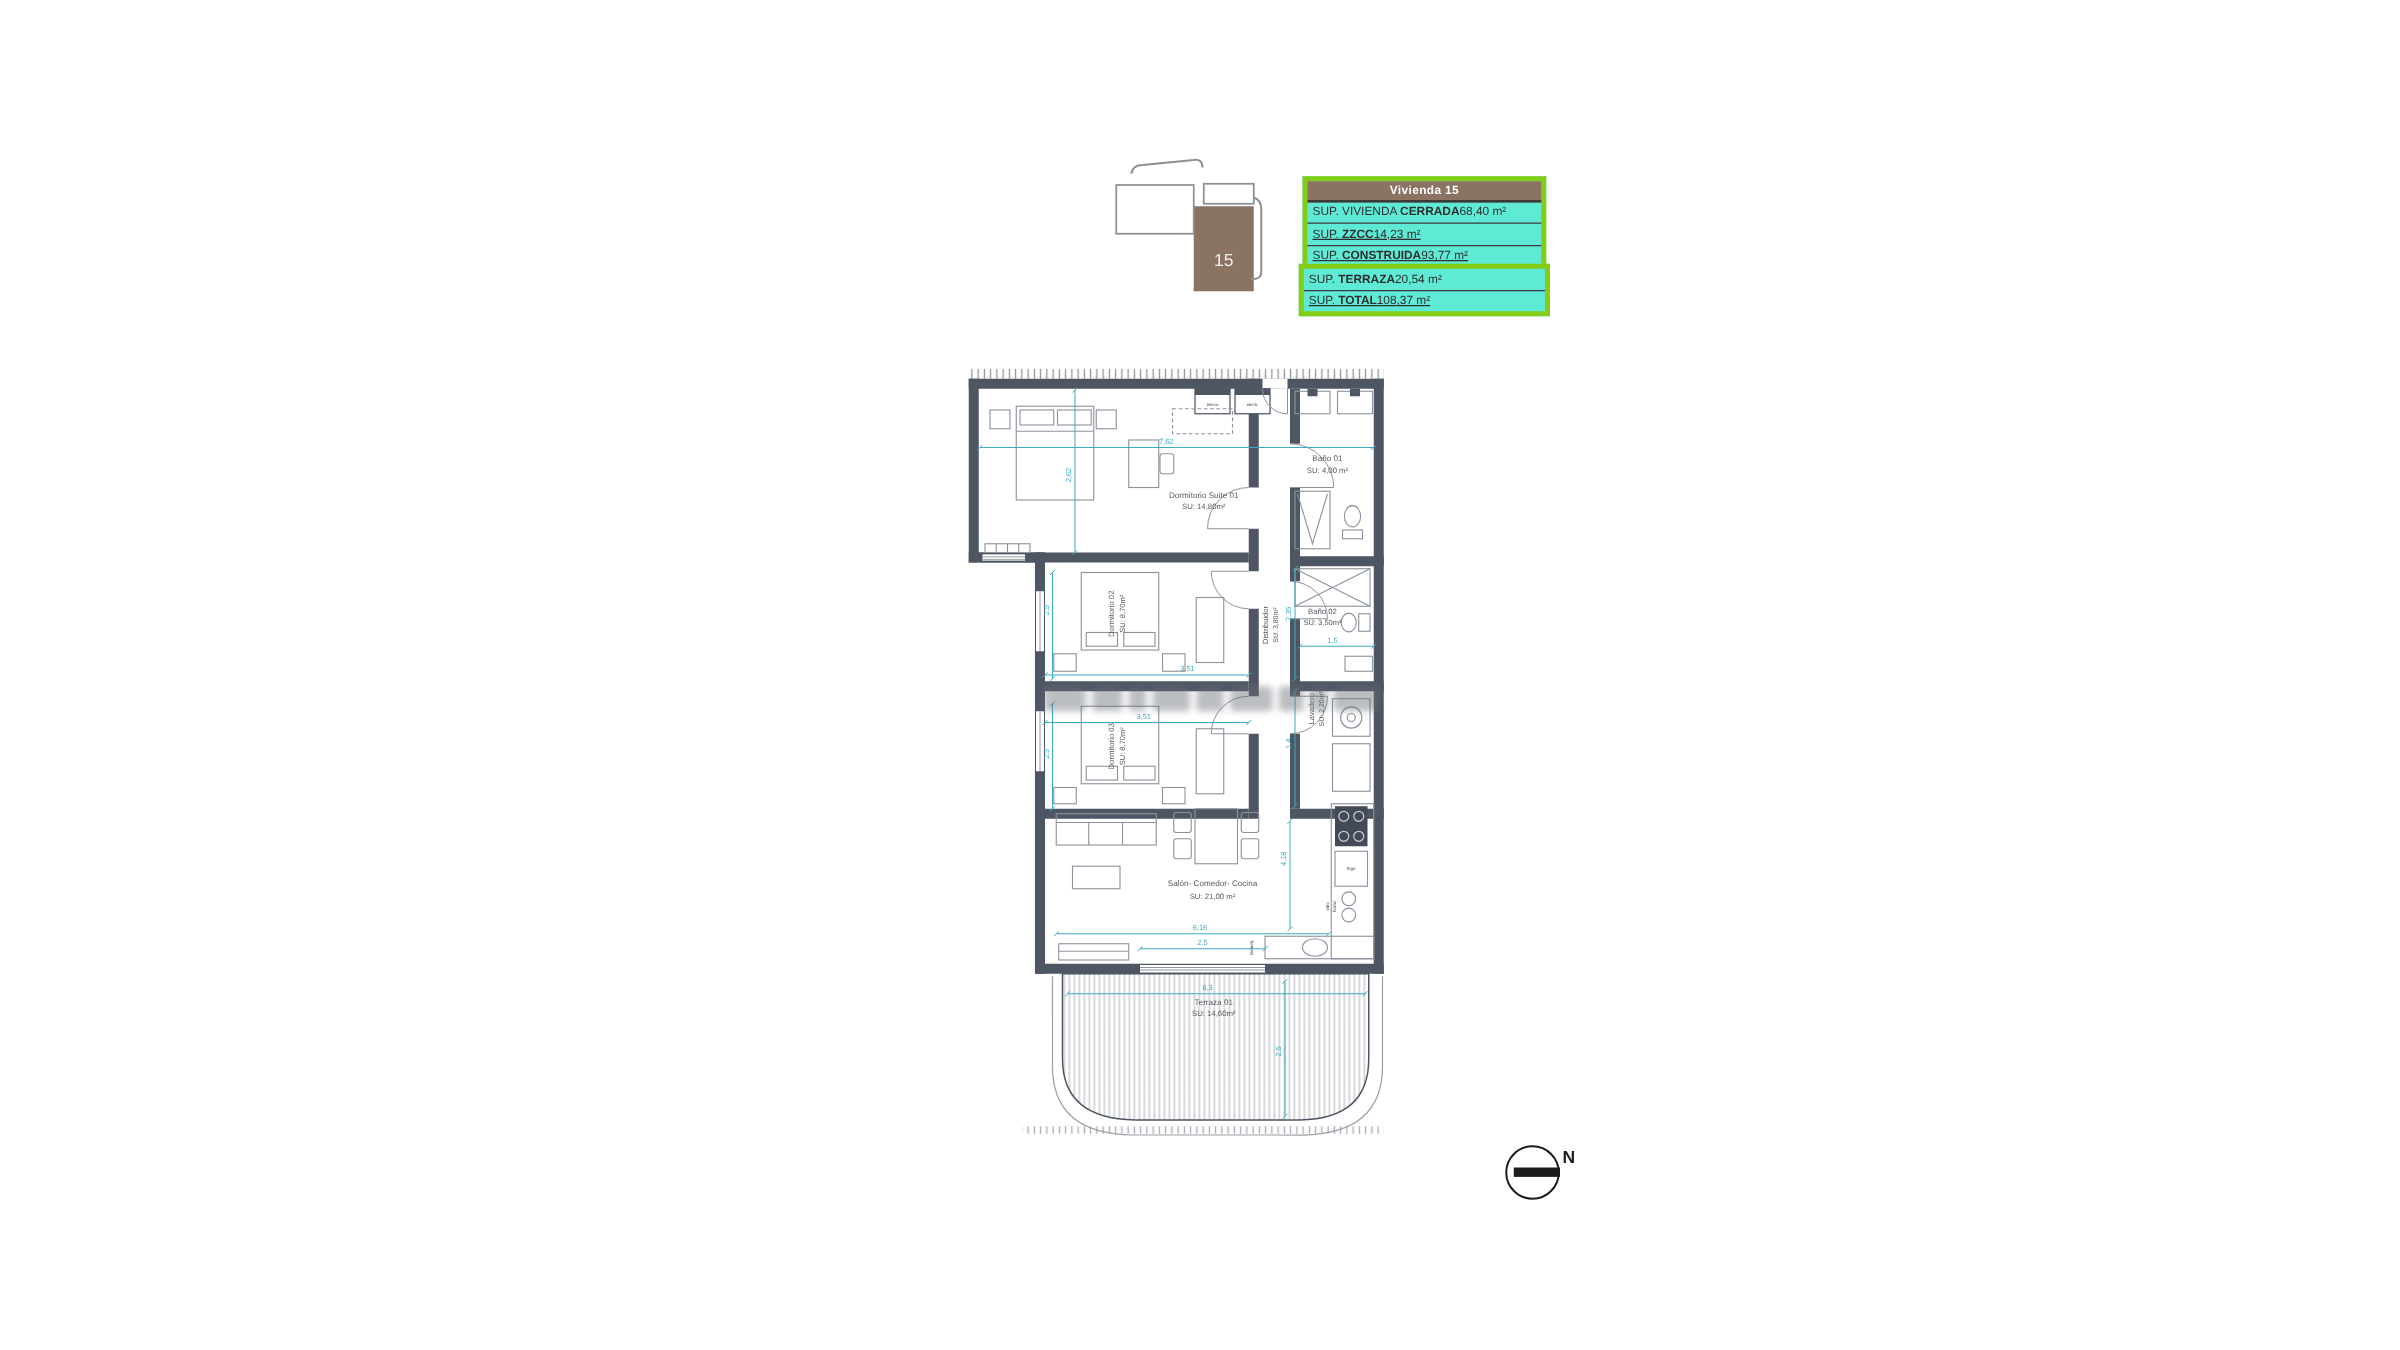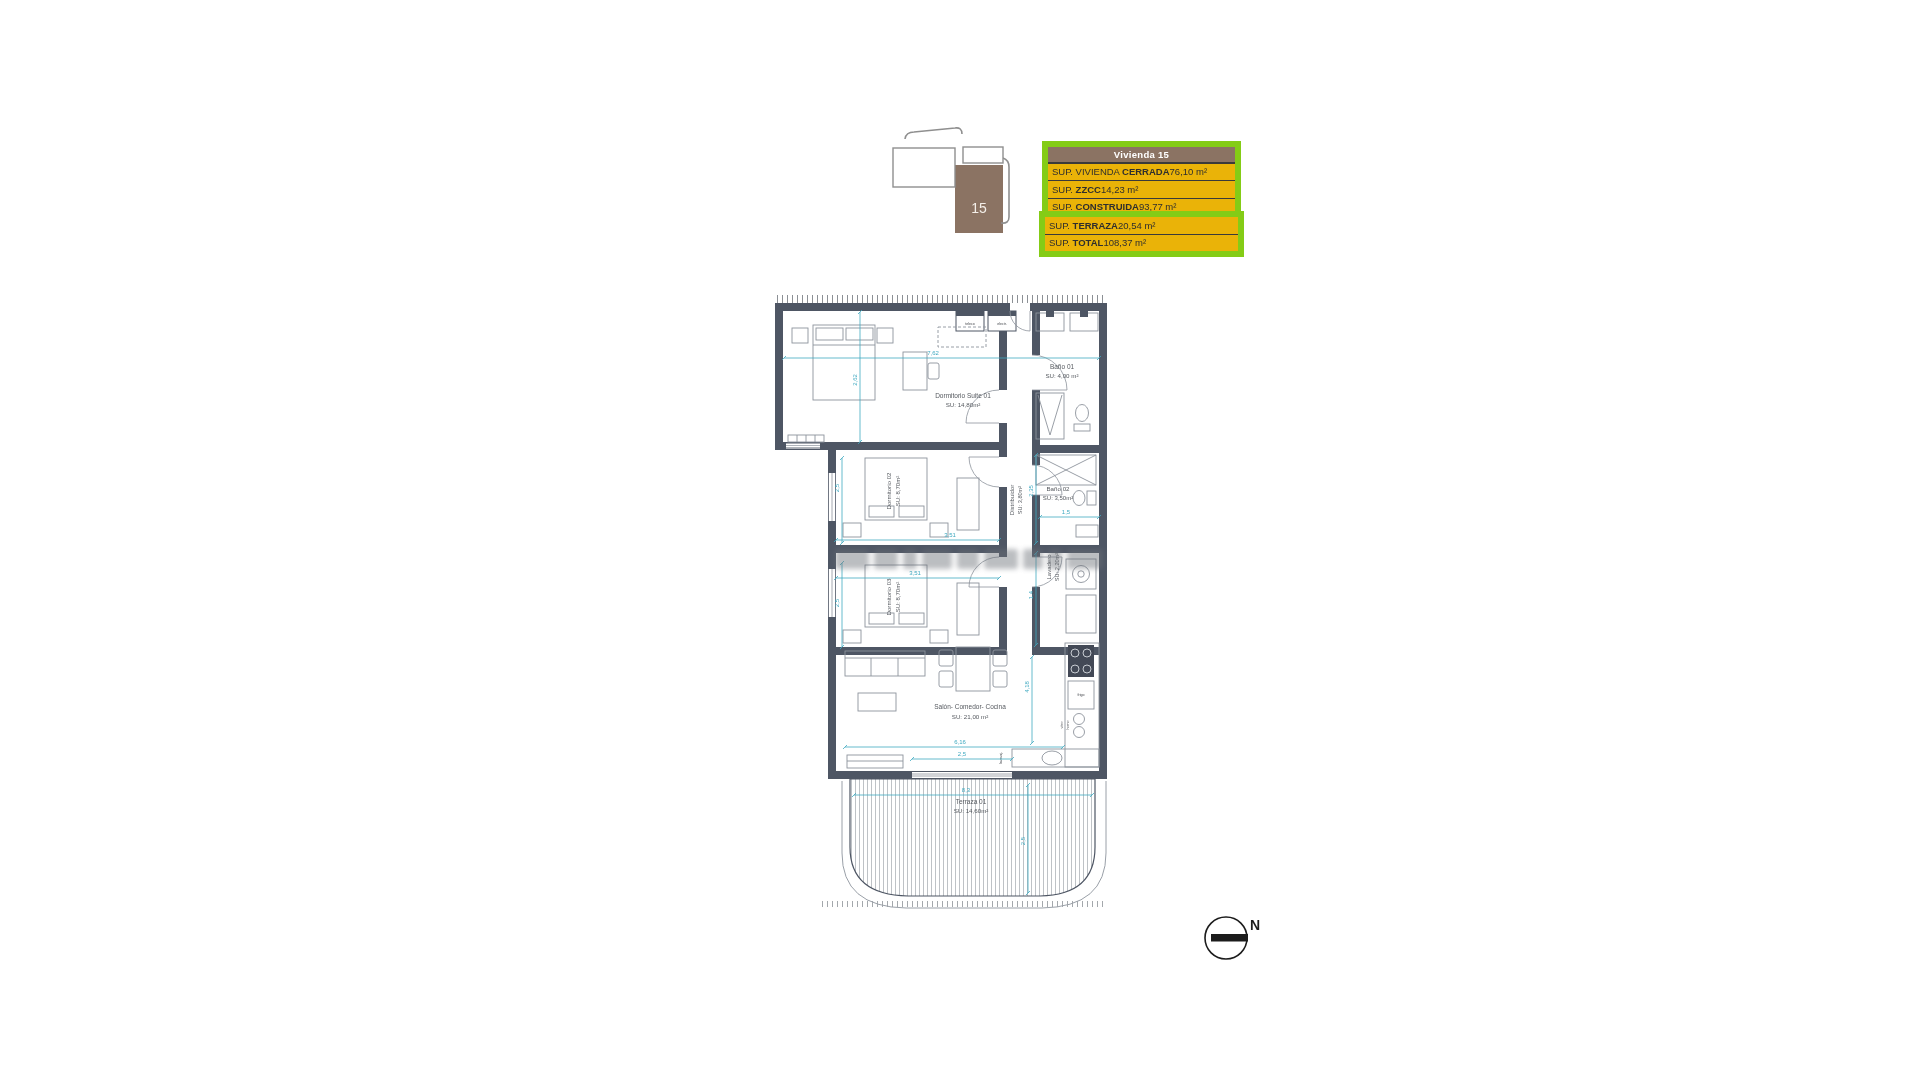--- a/index.html
+++ b/index.html
@@ -1,24 +1,24 @@
 <!DOCTYPE html>
 <html><head>
 <meta charset="utf-8">
 <style>
   html,body{margin:0;padding:0;background:#fff;width:1920px;height:1080px;overflow:hidden;
             font-family:"Liberation Sans",sans-serif;}
   .abs{position:absolute;}
   
-  .tbl{position:absolute;background:#eab308;border:6px solid #84cc16;color:#2e2e2e;
+  .tbl{position:absolute;background:#5eead4;border:4px solid #84cc16;color:#2e2e2e;
        font-size:9.5px;line-height:1;}
   .tbl .hdr{background:#8b7363;color:#fff;font-weight:700;text-align:center;
             padding:3px 0 2px 0;border-bottom:2px solid #3a3a3a;letter-spacing:.3px;}
   .tbl .row{display:flex;align-items:center;padding:3.5px 4px;}
-  .tbl .row + .row{border-top:1.8px solid #3a3a3a;}
+  .tbl .row + .row{border-top:1.8px solid #3a3a3a;text-decoration:underline;}
   .tbl .lbl b{font-weight:700;}
   .tbl .val{white-space:nowrap;}
   
   .wm{position:absolute;left:835px;top:547px;width:276px;height:24px;display:flex;gap:5px;
       align-items:center;filter:blur(2.6px);opacity:.45;}
   .wm i{display:block;height:20px;background:#6b7077;border-radius:3px;}
   svg text{font-family:"Liberation Sans",sans-serif;}
 </style>
 </head>
 <body>
@@ -29,21 +29,21 @@
   <path d="M 118,46 Q 124,48 124,55 L 124,105 Q 124,112 116,111" fill="none" stroke="#8f8f8f" stroke-width="1.6"></path>
   <rect x="8" y="36" width="62" height="39" fill="#fff" stroke="#8f8f8f" stroke-width="1.4"></rect>
   <rect x="78" y="35" width="40" height="16" fill="#fff" stroke="#8f8f8f" stroke-width="1.4"></rect>
   <text x="94" y="101" text-anchor="middle" font-size="14" fill="#f4efe9">15</text>
 </svg>
 
 <div class="tbl" style="left:1042px;top:141px;width:187px">
   <div class="hdr">Vivienda 15</div>
   <div class="row">
     <span class="lbl"><span>SUP. VIVIENDA </span><b>CERRADA</b></span>
-    <span class="val">76,10 m²</span>
+    <span class="val">68,40 m²</span>
   </div>
   <div class="row">
     <span class="lbl"><span>SUP. </span><b>ZZCC</b></span>
     <span class="val">14,23 m²</span>
   </div>
   <div class="row">
     <span class="lbl"><span>SUP. </span><b>CONSTRUIDA</b></span>
     <span class="val">93,77 m²</span>
   </div>
 </div>

